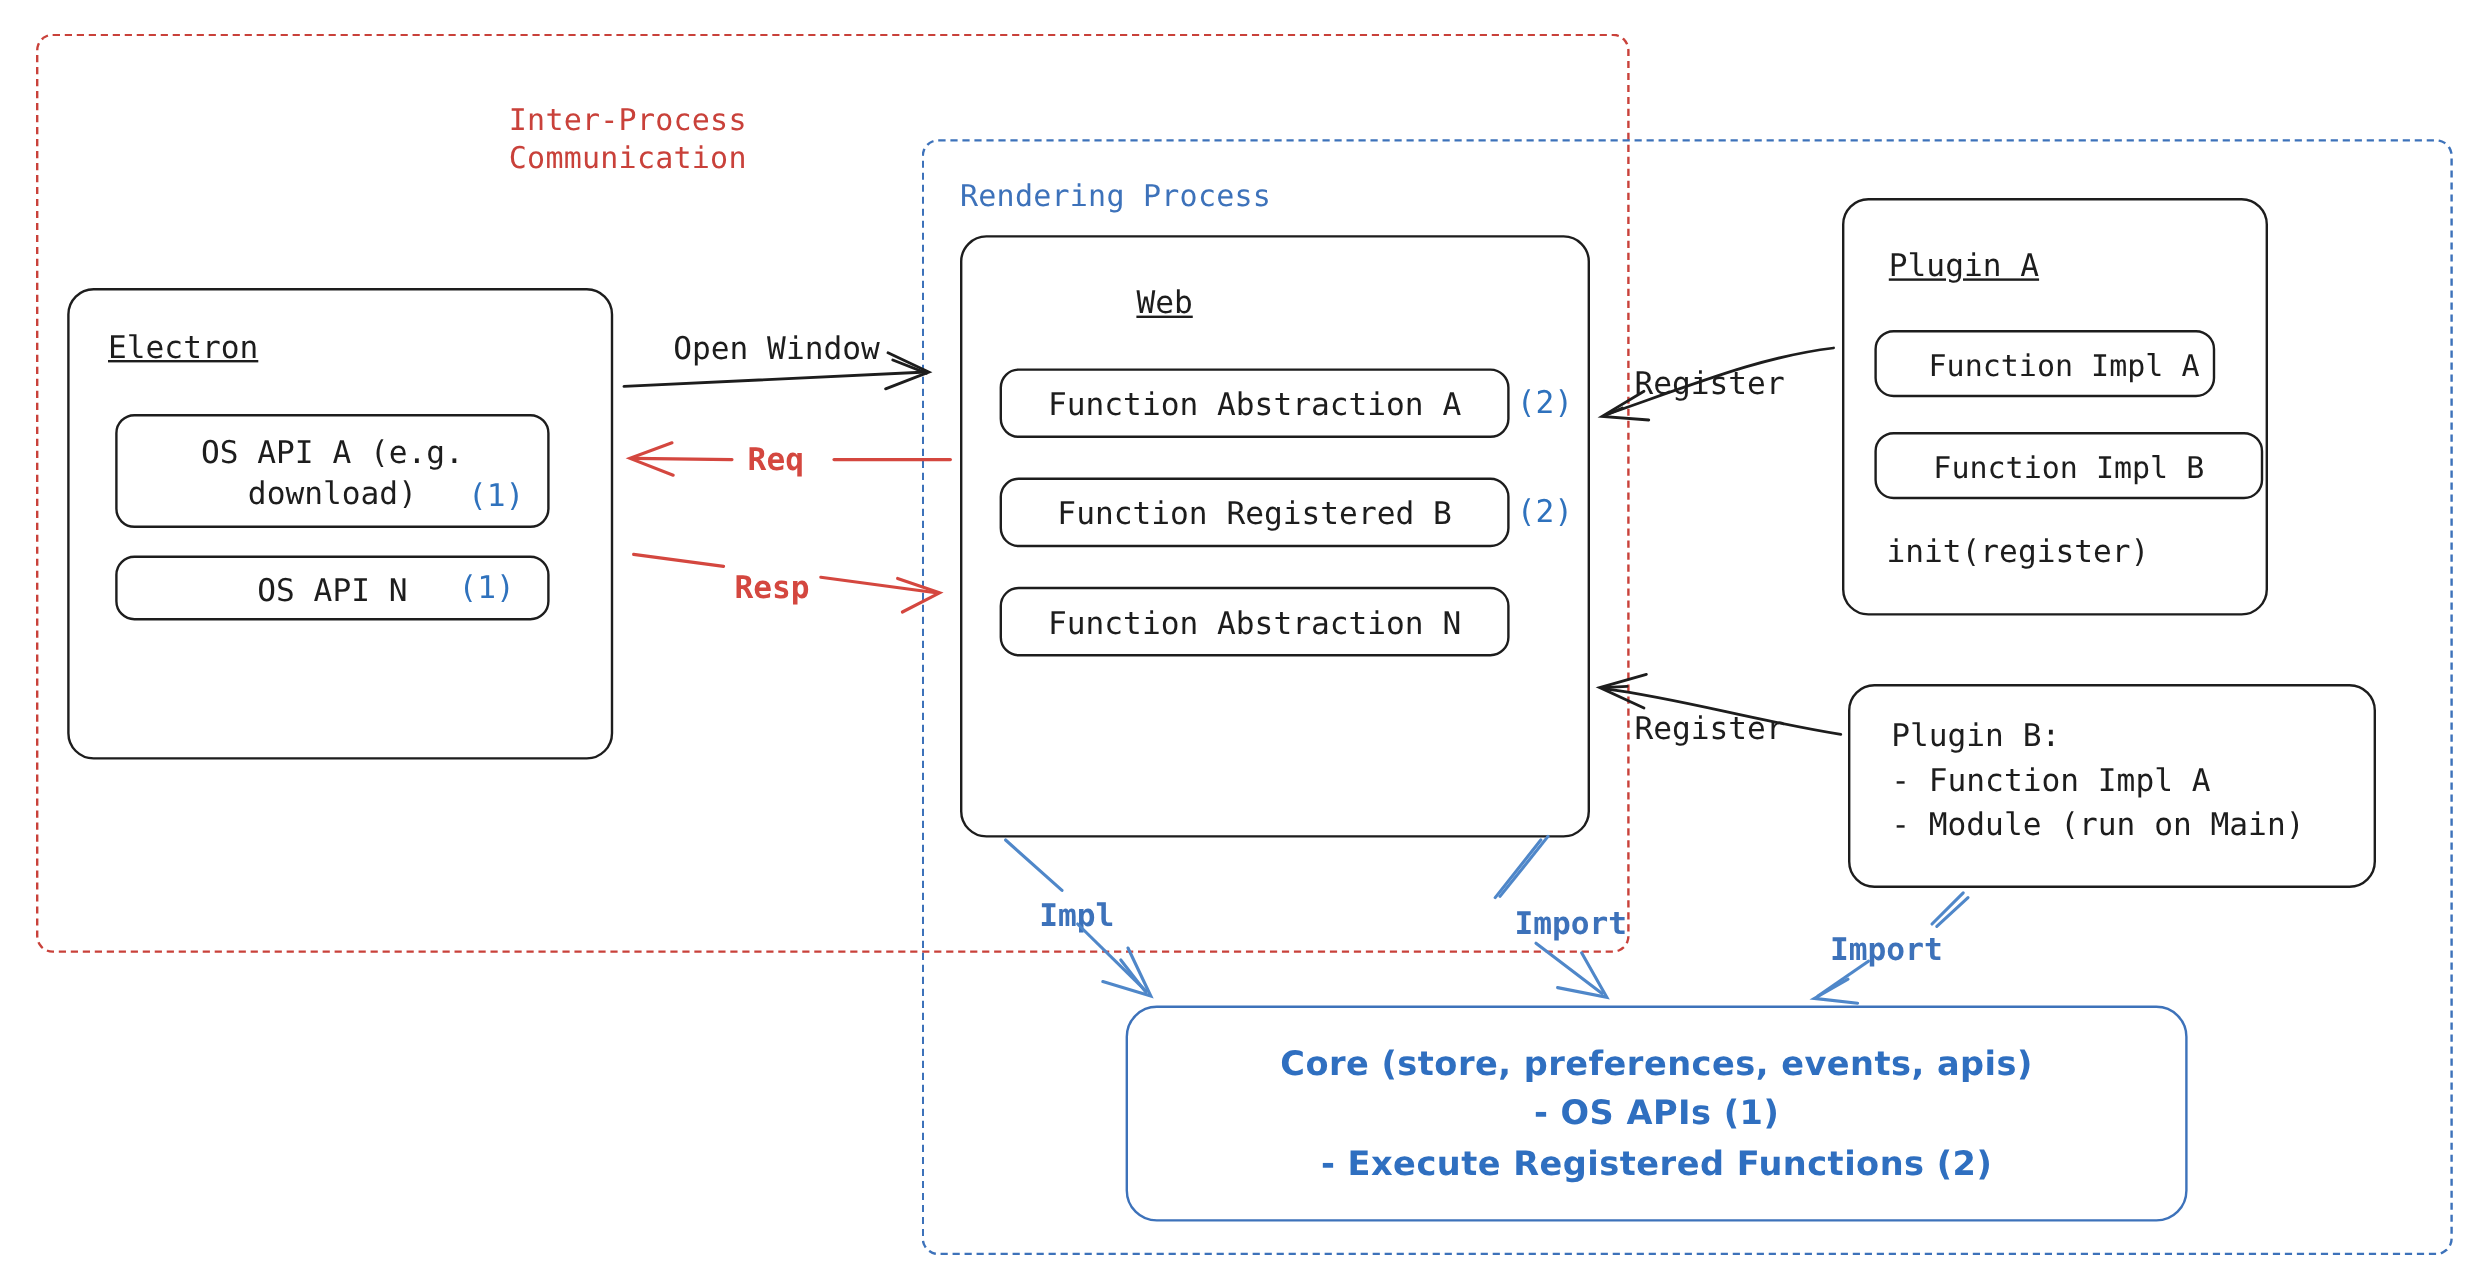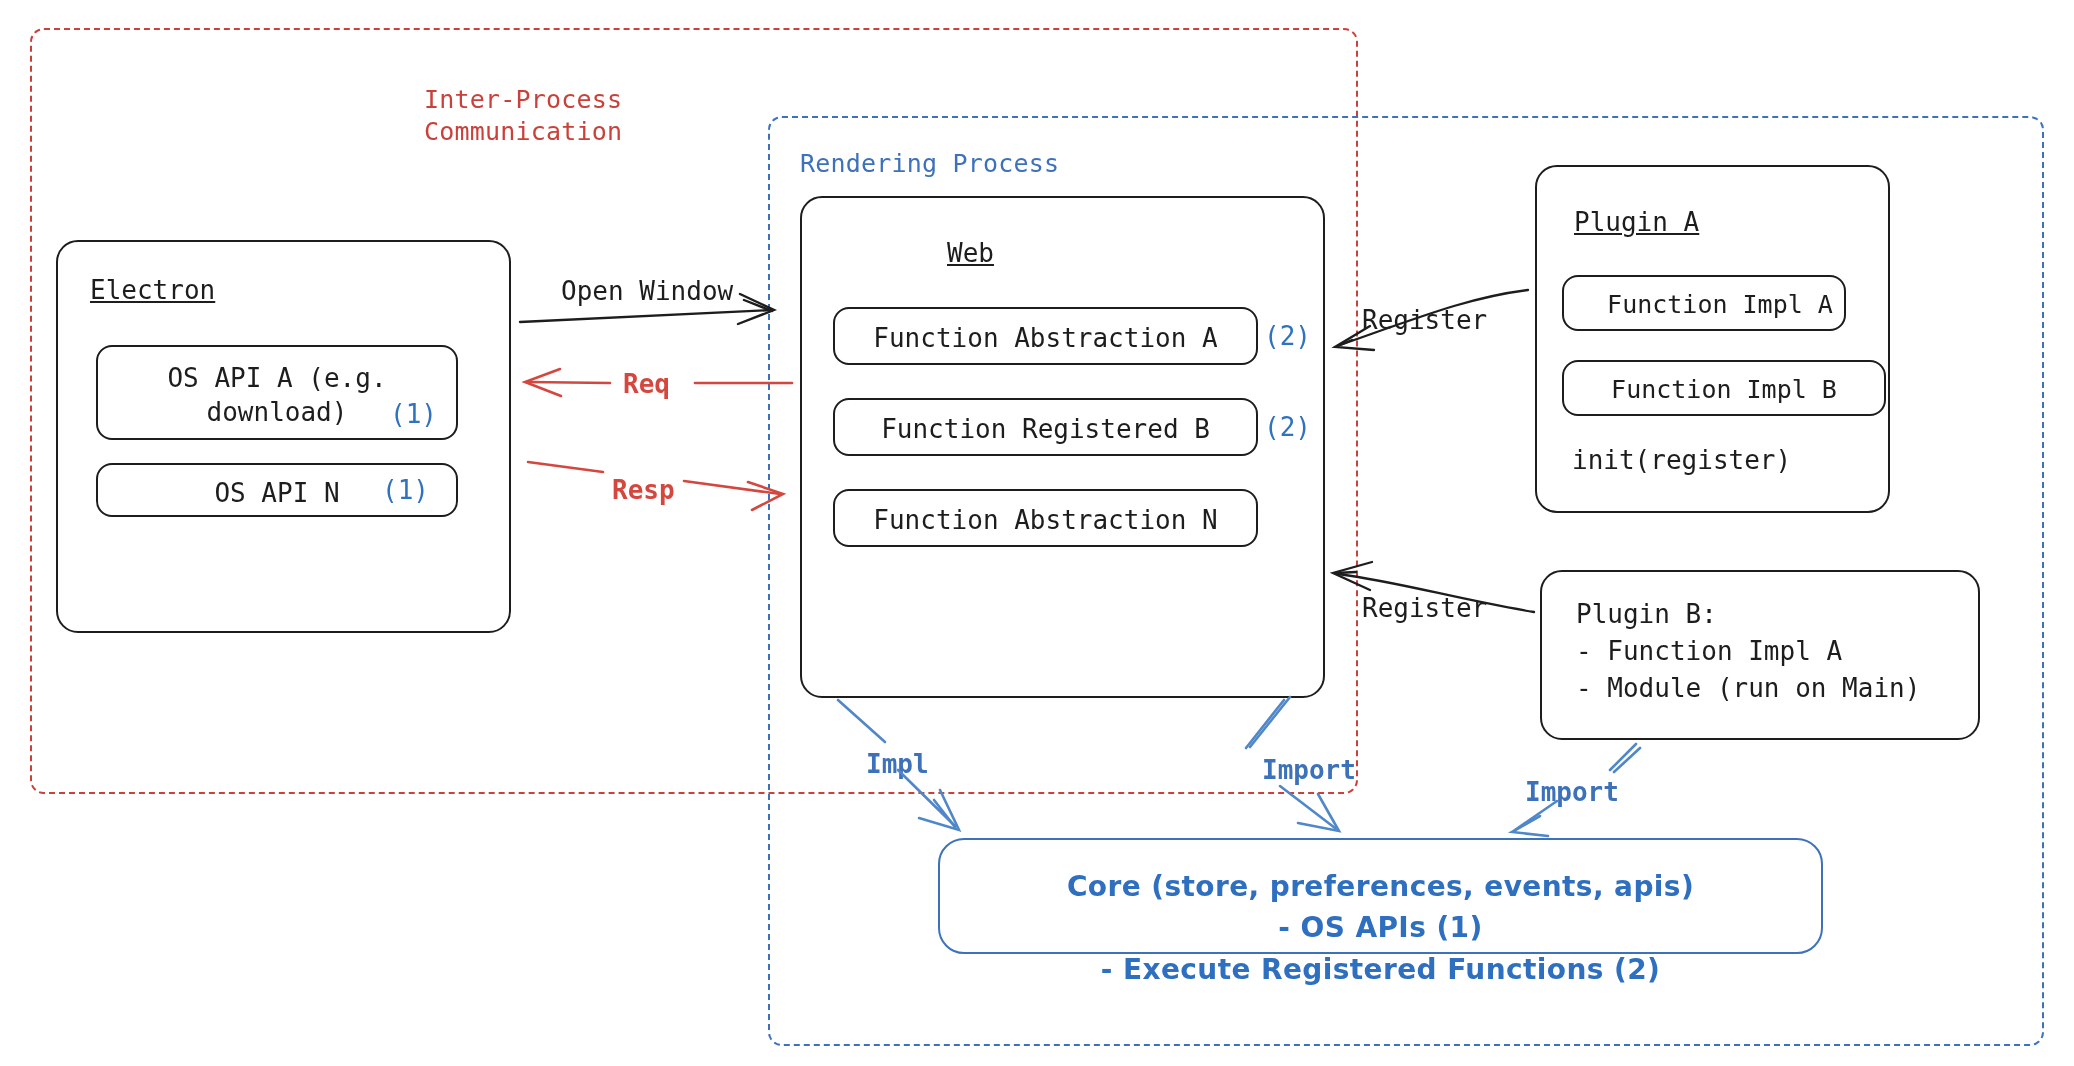--- a/index.html
+++ b/index.html
@@ -185,21 +185,21 @@
   </div>
 
   <div class="box-text" style="left:1572px; top:443px;">init(register)</div>
 
   <div class="box" style="left:1540px; top:570px; width:440px; height:170px;">
     <div class="box-text" style="left:34px; top:24px; line-height:1.42;">Plugin B:
 - Function Impl A
 - Module (run on Main)</div>
   </div>
 
-  <div class="box core-box" style="left:938px; top:838px; width:885px; height:116px;text-decoration:underline;">
+  <div class="box core-box" style="left:938px; top:838px; width:885px; height:180px;text-decoration:underline;">
     <div class="core-lines">Core (store, preferences, events, apis)
 - OS APIs (1)
 - Execute Registered Functions (2)</div>
   </div>
 
   <div class="edge-label" style="left:561px; top:276px;">Open Window</div>
 
   <div class="edge-label red" style="left:623px; top:369px;">Req</div>
 
   <div class="edge-label red" style="left:612px; top:462px;margin-top:13px;">Resp</div>

